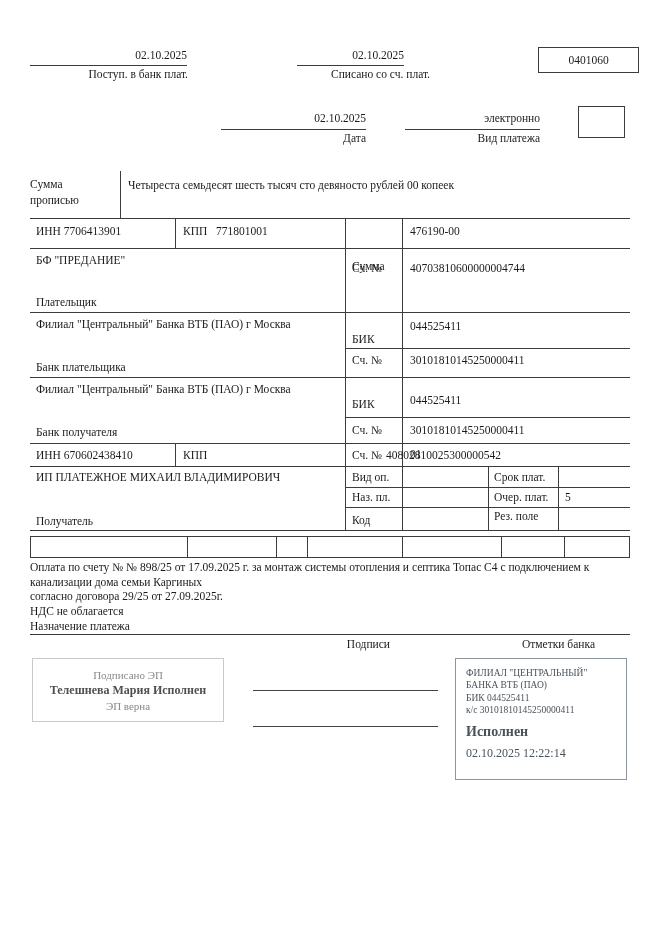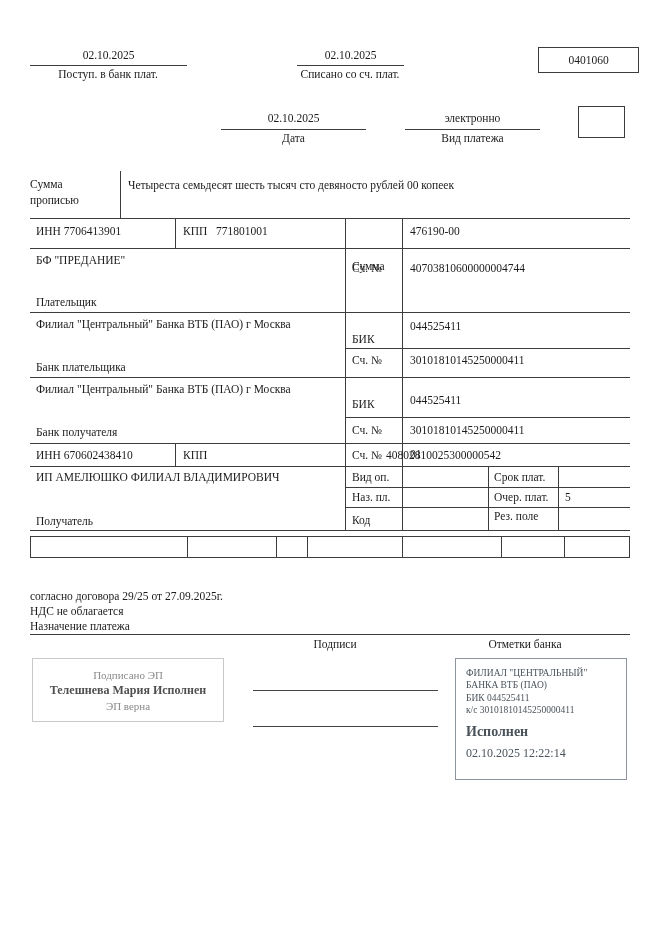--- a/index.html
+++ b/index.html
@@ -1,20 +1,20 @@
 <!DOCTYPE html>
 <html><head>
 <meta charset="utf-8">
 <style>
   html,body{margin:0;padding:0;background:#ffffff;}
   #page{position:relative;width:660px;height:933px;background:#ffffff;
         font-family:"Liberation Serif","DejaVu Serif",serif;color:#1b1b1b;
         font-size:11.5px;overflow:hidden;}
   .abs{position:absolute;}
-  .c{text-align:center;}
+  .c{text-align:right;}
   .hline{position:absolute;height:1px;background:#3c3c3c;}
   .vline{position:absolute;width:1px;background:#3c3c3c;}
   .bold{font-weight:bold;}
   .box{position:absolute;border:1px solid #3c3c3c;box-sizing:border-box;
        display:flex;align-items:center;justify-content:center;}
   #sig-box{position:absolute;left:32px;top:658px;width:192px;height:64px;
            border:1px solid #c9c9c9;box-sizing:border-box;display:flex;
            flex-direction:column;align-items:center;justify-content:center;gap:2px;}
   #sig-box .small{font-size:11px;color:#8a8a8a;}
   #sig-box .name{font-size:12px;font-weight:bold;color:#4f4f4f;}
@@ -97,21 +97,21 @@
   <div class="abs" style="left:352px;top:424px;">Сч. №</div>
   <div class="abs" style="left:410px;top:424px;">30101810145250000411</div>
   <div class="abs" style="left:36px;top:426px;">Банк получателя</div>
 
   <div class="abs" style="left:36px;top:449px;">ИНН 670602438410</div>
   <div class="abs" style="left:183px;top:449px;">КПП</div>
   <div class="abs" style="left:216px;top:449px;"></div>
   <div class="abs" style="left:352px;top:449px;">Сч. №</div>
   <div class="abs" style="left:386px;top:449px;">40802810025300000542</div>
 
-  <div class="abs" style="left:36px;top:471px;width:305px;">ИП АМЕЛЮШКО ФИЛИАЛ ВЛАДИМИРОВИЧ</div>
+  <div class="abs" style="left:36px;top:471px;width:305px;">ИП ПЛАТЕЖНОЕ МИХАИЛ ВЛАДИМИРОВИЧ</div>
   <div class="abs" style="left:352px;top:471px;">Вид оп.</div>
   <div class="abs" style="left:410px;top:448px;font-family:Liberation Serif, serif;">01</div>
   <div class="abs" style="left:494px;top:471px;">Срок плат.</div>
   <div class="abs" style="left:565px;top:471px;"></div>
   <div class="abs" style="left:352px;top:491px;">Наз. пл.</div>
   <div class="abs" style="left:410px;top:491px;"></div>
   <div class="abs" style="left:494px;top:491px;">Очер. плат.</div>
   <div class="abs" style="left:565px;top:491px;">5</div>
   <div class="abs" style="left:352px;top:514px;">Код</div>
   <div class="abs" style="left:410px;top:514px;"></div>
@@ -123,20 +123,21 @@
   <div class="hline" style="left:30px;top:557px;width:600px;"></div>
   <div class="vline" style="left:30px;top:536px;height:21px;"></div>
   <div class="vline" style="left:187px;top:536px;height:21px;"></div>
   <div class="vline" style="left:276px;top:536px;height:21px;"></div>
   <div class="vline" style="left:307px;top:536px;height:21px;"></div>
   <div class="vline" style="left:402px;top:536px;height:21px;"></div>
   <div class="vline" style="left:501px;top:536px;height:21px;"></div>
   <div class="vline" style="left:564px;top:536px;height:21px;"></div>
   <div class="vline" style="left:629px;top:536px;height:21px;"></div>
 
+  <div class="abs" style="left:30px;top:560px;width:560px;line-height:15px;">Оплата по счету № № 898/25 от 17.09.2025 г. за монтаж системы отопления и септика Топас С4 с подключением к канализации дома семьи Каргиных</div>
   <div class="abs" style="left:30px;top:590px;">согласно договора 29/25 от 27.09.2025г.</div>
   <div class="abs" style="left:30px;top:605px;">НДС не облагается</div>
   <div class="abs" style="left:30px;top:620px;">Назначение платежа</div>
   <div class="hline" style="left:30px;top:634px;width:600px;"></div>
 
   <div class="abs c" style="left:280px;top:638px;width:110px;">Подписи</div>
   <div class="abs c" style="left:455px;top:638px;width:140px;">Отметки банка</div>
 
   <div id="sig-box">
     <div class="small">Подписано ЭП</div>

